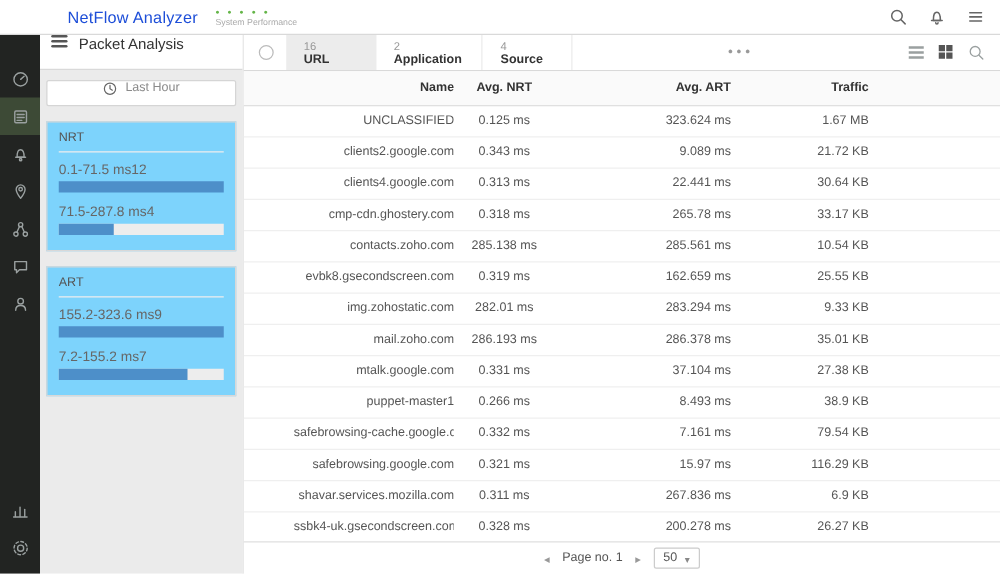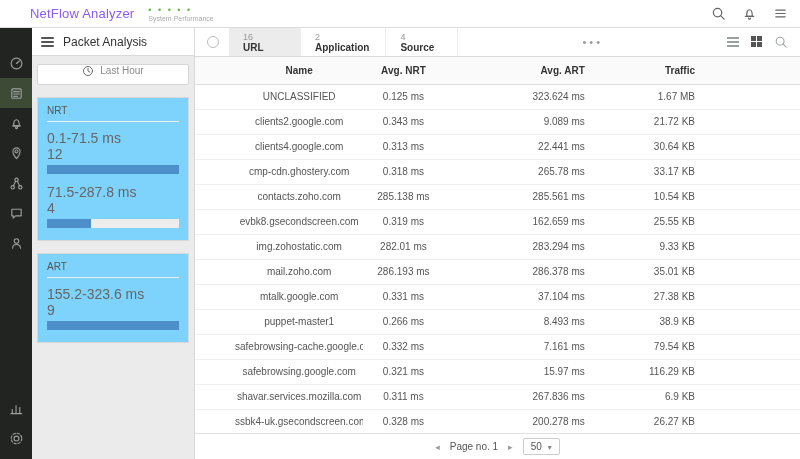--- a/index.html
+++ b/index.html
@@ -4,52 +4,52 @@
 <style>
   * { margin:0; padding:0; box-sizing:border-box; }
   html,body { width:800px; height:459px; overflow:hidden; }
   body { font-family:"Liberation Sans", sans-serif; font-size:11px; color:#444; background:#fff; }
   .app { width:800px; height:459px; display:flex; flex-direction:column; }
 
   
   .topbar { flex:0 0 28px; display:flex; align-items:center; justify-content:space-between;
             background:#fff; border-bottom:1px solid #d9d9d9; padding:0 12px 0 30px; }
   .topbar-left { display:flex; align-items:center; gap:14px; }
-  .app-title { font-size:13px; font-weight:400; color:#8b5cf6; letter-spacing:.2px; }
+  .app-title { font-size:13px; font-weight:400; color:#1d4ed8; letter-spacing:.2px;margin-left:24px; }
   .sys-status { display:flex; flex-direction:column; justify-content:center; line-height:1; }
   .sys-dots { color:#64b548; font-size:9px; letter-spacing:2px; line-height:8px; }
   .sys-label { color:#aaa; font-size:7px; margin-top:1px; }
   .topbar-right { display:flex; align-items:center; gap:16px; }
   .icon-btn { display:inline-flex; align-items:center; justify-content:center; cursor:pointer; }
   svg.ic { stroke:#666; fill:none; stroke-width:1.3; stroke-linecap:round; stroke-linejoin:round; }
   svg.ic-light { stroke:#9aa0a0; fill:none; stroke-width:1.2; stroke-linecap:round; stroke-linejoin:round; }
 
   
   .main-row { flex:1; display:flex; min-height:0; }
 
   
   .iconbar { flex:0 0 32px; background:#222422; display:flex; flex-direction:column; align-items:center; padding-top:20px; }
   .nav-item { width:32px; height:30px; display:flex; align-items:center; justify-content:center; cursor:pointer; }
   .nav-item.active { background:#3d4a36; }
   .iconbar .spacer { flex:1; }
 
   
   .panel { flex:0 0 163px; display:flex; flex-direction:column; border-right:1px solid #d9d9d9; }
   .panel-header { flex:0 0 28px; background:#fff; border-bottom:1px solid #d9d9d9; display:flex;
-                  align-items:center; gap:9px; padding:0 9px; font-size:12px; color:#333; }
+                  align-items:flex-start; gap:9px; padding:0 9px; font-size:12px; color:#333; }
   .hamburger { width:13px; display:flex; flex-direction:column; gap:2px; cursor:pointer; }
   .hamburger span { display:block; height:2px; background:#555; border-radius:1px; }
   .panel-body { flex:1; background:#ebebeb; padding:8px 5px; overflow:hidden; }
   .lasthour { width:100%; height:21px; background:#fff; border:1px solid #d5d5d5; border-radius:2px;
               display:flex; align-items:flex-start; justify-content:center; gap:6px; color:#8a8a8a;
               font-size:10px; cursor:pointer; }
   .card { background:#7dd3fc; border:1px solid #d8d8d8; margin-top:12px; padding:7px 9px 2px; }
   .card-title { font-size:10px; color:#555; padding-bottom:5px; border-bottom:1px solid #eee; margin-bottom:8px; }
   .crow { margin-bottom:10px; cursor:pointer; }
-  .crow-top { display:flex; justify-content:flex-start; font-size:14px; color:#666; margin-bottom:3px;flex-direction:column; }
+  .crow-top { display:flex; justify-content:flex-start; font-size:11px; color:#666; margin-bottom:3px; }
   .bar-track { height:9px; background:#ededed; }
   .bar { height:9px; background:#4d8fc9; }
 
   
   .content { flex:1; display:flex; flex-direction:column; min-width:0; background:#fff; }
   .tabsbar { flex:0 0 28px; border-bottom:1px solid #d9d9d9; display:flex; align-items:stretch; }
   .circle-sel { align-self:center; width:12px; height:12px; border:1px solid #bbb; border-radius:50%;
                 margin:0 10px 0 12px; cursor:pointer; background:#fff; }
   .tabs { display:flex; align-items:stretch; }
   .tab { display:flex; flex-direction:column; justify-content:center; padding:4px 16px 2px 14px;
@@ -66,21 +66,21 @@
   .list-ic i { display:block; width:12px; height:2px; background:#9aa0a0; }
 
   
   .thead { flex:0 0 28px; display:flex; align-items:center; background:#fafafa;
            border-bottom:1px solid #e0e0e0; font-weight:bold; color:#333; font-size:10px;
            padding:0 105px 0 20px; }
   .tbody { flex:1; overflow:hidden; }
   .trow { height:25px; display:flex; align-items:center; border-bottom:1px solid #efefef;
           font-size:10px; color:#555; padding:0 105px 0 20px; cursor:pointer; }
   .tcell { overflow:hidden; white-space:nowrap; }
-  .c0 { flex:1.6; text-align:center;margin-left:20px; }
+  .c0 { flex:1.6; text-align:right;margin-left:20px; }
   .c1 { flex:1;   text-align:center; padding-right:45px; }
   .c2 { flex:1.2; text-align:right; padding-right:22px; }
   .c3 { flex:1.1; text-align:right; }
 
   
   .tfoot { flex:0 0 26px; border-top:1px solid #e0e0e0; display:flex; align-items:center;
            justify-content:center; gap:10px; font-size:10px; color:#555; }
   .pg-arrow { color:#999; font-size:9px; cursor:pointer; }
   .page-size { display:flex; align-items:flex-end; gap:6px; border:1px solid #ccc; border-radius:2px;
                background:#fff; padding:2px 7px; cursor:pointer; }
@@ -233,20 +233,29 @@
               <div class="card-title">ART</div>
               <div class="crow">
                 <div class="crow-top">
                   <span>155.2-323.6 ms</span>
                   <span>9</span>
                 </div>
                 <div class="bar-track">
                   <div class="bar" style="width: 100%;"></div>
                 </div>
               </div>
+              <div class="crow">
+                <div class="crow-top">
+                  <span>7.2-155.2 ms</span>
+                  <span>7</span>
+                </div>
+                <div class="bar-track">
+                  <div class="bar" style="width: 78%;"></div>
+                </div>
+              </div>
             </div>
           </div>
       </div>
     </aside>
 
     <section class="content">
 
       <div class="tabsbar">
         <span class="circle-sel"></span>
         <div class="tabs">

